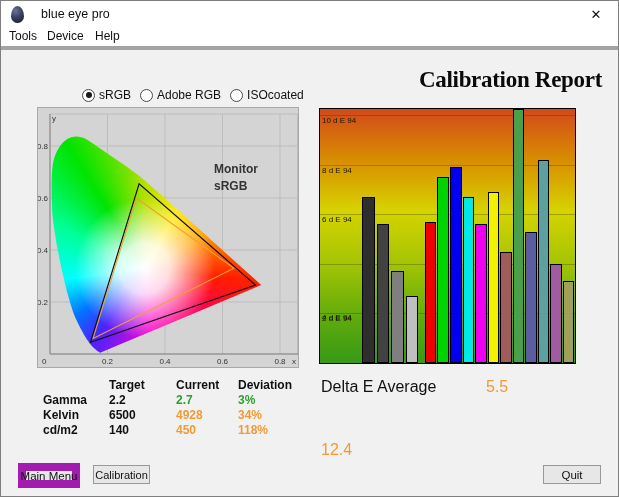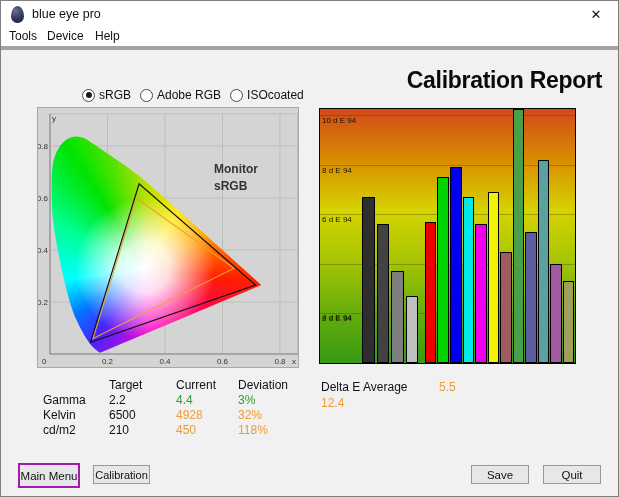--- a/index.html
+++ b/index.html
@@ -6,32 +6,32 @@
   .window{
     position:relative;width:619px;height:497px;box-sizing:border-box;
     border:1px solid #7f7f7f;background:#f1f1f1;overflow:hidden;
     font-family:"Liberation Sans",sans-serif;color:#111;
   }
   
   .titlebar{position:absolute;left:0;top:0;width:100%;height:26px;background:#fff;display:flex;align-items:center;}
   .app-icon{width:13px;height:17px;margin-left:10px;
     background:radial-gradient(circle at 35% 28%, #6d7292 0%, #3a4066 45%, #141830 100%);
     border-radius:50% 50% 48% 48% / 60% 60% 40% 40%;}
-  .title-text{margin-left:8px;font-size:12.5px;}
+  .title-text{margin-left:17px;font-size:12.5px;}
   .close-btn{position:absolute;right:0;top:0;width:44px;height:26px;display:flex;align-items:center;justify-content:center;font-size:13px;color:#111;cursor:default;}
   
   .menubar{position:absolute;left:0;top:26px;width:100%;height:19px;background:#fff;border-bottom:4px solid #a3a3a3;font-size:12px;}
   .menu-item{position:absolute;top:2px;}
   
   .radio-row{position:absolute;left:81px;top:87px;display:flex;gap:9px;font-size:12px;align-items:center;}
   .radio-opt{display:flex;align-items:center;gap:4px;}
   .radio-circle{width:11px;height:11px;border:1px solid #4a4a4a;border-radius:50%;background:#fff;position:relative;}
   .radio-circle.sel::after{content:"";position:absolute;left:2.5px;top:2.5px;width:6px;height:6px;border-radius:50%;background:#1a1a1a;}
   
-  .report-title{position:absolute;top:66px;right:16px;font-size:23px;font-weight:bold;color:#0a0a0a;letter-spacing:-0.3px;}
+  .report-title{position:absolute;top:66px;right:16px;font-size:23px;font-weight:bold;color:#0a0a0a;letter-spacing:-0.3px;font-family:Liberation Serif, serif;}
   
   .cie-panel{position:absolute;left:36px;top:106px;width:262px;height:261px;background:#d4d4d4;border:1px solid #a8a8a8;box-sizing:border-box;}
   .cie-layer{position:absolute;left:0;top:0;}
   .horseshoe{
     position:absolute;left:0;top:0;width:260px;height:259px;
     background:
       radial-gradient(circle 100px at 106.9px 160.2px, rgba(255,255,255,1) 0%, rgba(255,255,255,0.85) 25%, rgba(255,255,255,0) 70%),
       conic-gradient(from 0deg at 106.9px 160.2px,
         #b5e000 0deg,#ffe800 30deg,#ff9d00 62deg,#ff1e00 97deg,#ff0055 127deg,
         #ff00cc 175deg,#4a22ff 215deg,#0077ff 236deg,#00ffff 262deg,#00ff99 296deg,
@@ -41,28 +41,28 @@
   }
   .cie-svg text{font-family:"Liberation Sans",sans-serif;font-size:8px;fill:#333;}
   .cie-svg text.gamut-label{font-size:12px;font-weight:bold;}
   
   .bar-chart{position:absolute;left:318px;top:107px;width:257px;height:256px;border:1px solid #000;box-sizing:border-box;
     background:linear-gradient(to top,#379916 0%,#60ab0c 18%,#a6c504 40%,#d6d300 60%,#d88d00 80%,#d2491b 100%);}
   .bc-gridline{position:absolute;left:0;width:100%;height:1px;background:rgba(45,45,0,0.30);}
   .bc-label{position:absolute;left:2px;font-size:8px;color:#161600;white-space:nowrap;}
   .bar{position:absolute;bottom:0;border:1px solid #000;box-sizing:border-box;}
   
-  .results{position:absolute;left:42px;top:377px;display:grid;grid-template-columns:66px 67px 62px 70px;font-size:12px;line-height:15px;}
+  .results{position:absolute;left:42px;top:377px;display:grid;grid-template-columns:66px 67px 62px 70px;font-size:12px;line-height:15px;font-weight:bold;}
   .t-cell{height:15px;}
   
-  .delta{position:absolute;left:320px;top:378px;display:grid;grid-template-columns:118px auto;font-size:12px;line-height:16px;}
+  .delta{position:absolute;left:320px;top:378px;display:grid;grid-template-columns:118px auto;font-size:16px;line-height:16px;gap:47px;}
   
   .btn{position:absolute;height:19px;background:#e7e7e7;border:1px solid #999;box-sizing:border-box;
     display:flex;align-items:center;justify-content:center;font-size:11.5px;color:#111;cursor:default;white-space:nowrap;}
-  .btn-default{border:2px solid #a21caf;height:25px;}
+  .btn-default{border:8px solid #a21caf;height:25px;}
 </style>
 </head>
 <body>
 
 <div class="window">
 
   <div class="titlebar">
     <div class="app-icon"></div>
     <div class="title-text">blue eye pro</div>
     <div class="close-btn">✕</div>
@@ -162,38 +162,37 @@
     </div>
 
   <div class="results">
     <div class="t-cell"></div>
     <div class="t-cell">Target</div>
     <div class="t-cell">Current</div>
     <div class="t-cell">Deviation</div>
 
     <div class="t-cell">Gamma</div>
     <div class="t-cell">2.2</div>
-    <div class="t-cell t-status s0" style="color: rgb(47, 158, 47);">4.4</div>
+    <div class="t-cell t-status s0" style="color: rgb(47, 158, 47);">2.7</div>
     <div class="t-cell t-status s0" style="color: rgb(47, 158, 47);">3%</div>
 
     <div class="t-cell">Kelvin</div>
     <div class="t-cell">6500</div>
     <div class="t-cell t-status s1" style="color: rgb(239, 155, 56);">4928</div>
-    <div class="t-cell t-status s1" style="color: rgb(239, 155, 56);">32%</div>
+    <div class="t-cell t-status s1" style="color: rgb(239, 155, 56);">34%</div>
 
     <div class="t-cell">cd/m2</div>
-    <div class="t-cell">210</div>
+    <div class="t-cell">140</div>
     <div class="t-cell t-status s2" style="color: rgb(239, 155, 56);">450</div>
     <div class="t-cell t-status s2" style="color: rgb(239, 155, 56);">118%</div>
   </div>
 
   <div class="delta">
     <div>Delta E Average</div>
     <div class="delta-val" style="color: rgb(239, 155, 56);">5.5</div>
     <div class="delta-val" style="color: rgb(239, 155, 56);">12.4</div>
   </div>
 
   <button class="btn btn-default" style="left:17px;top:462px;width:62px;">Main Menu</button>
   <button class="btn" style="left:92px;top:464px;width:57px;font-size:11px;">Calibration</button>
-  <button class="btn" style="left:470px;top:464px;width:58px;">Save</button>
   <button class="btn" style="left:542px;top:464px;width:58px;">Quit</button>
 
 </div>
 
 </body></html>

